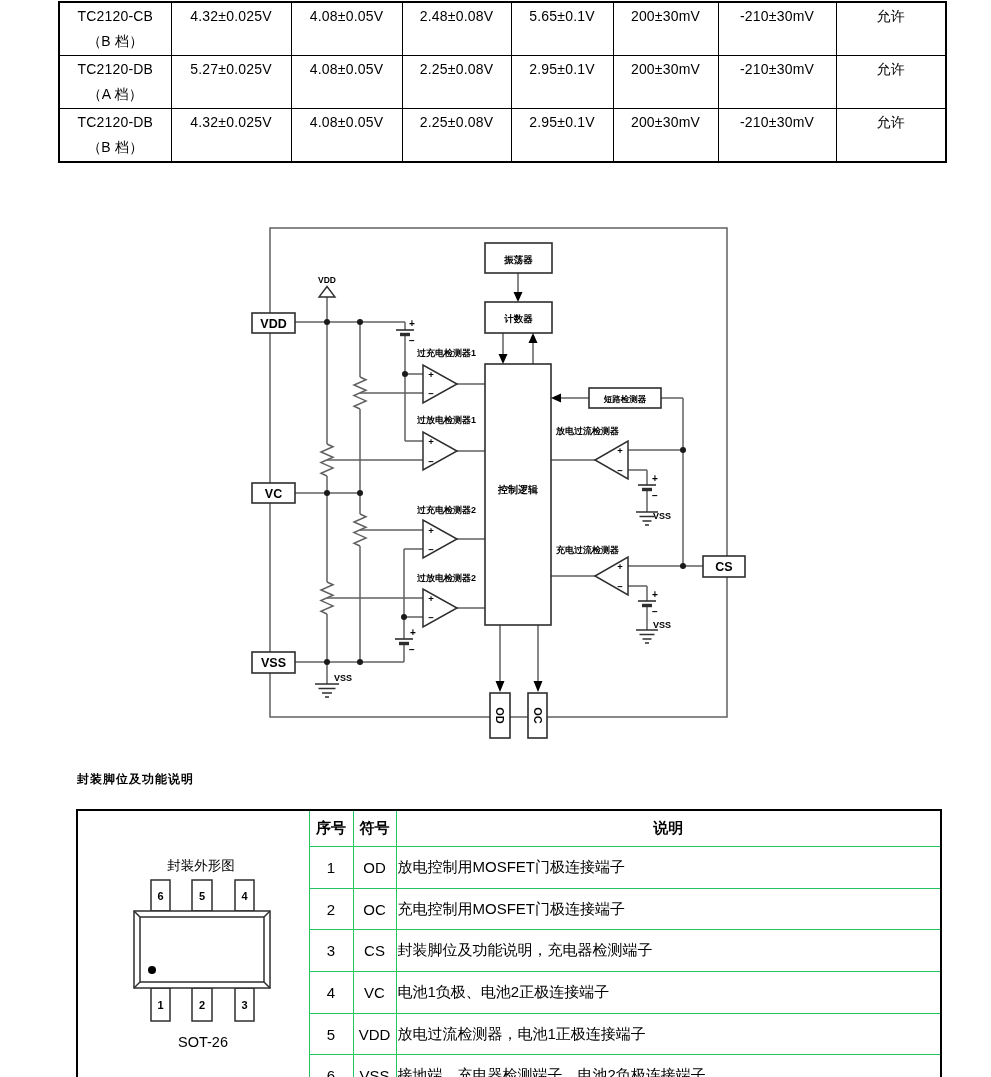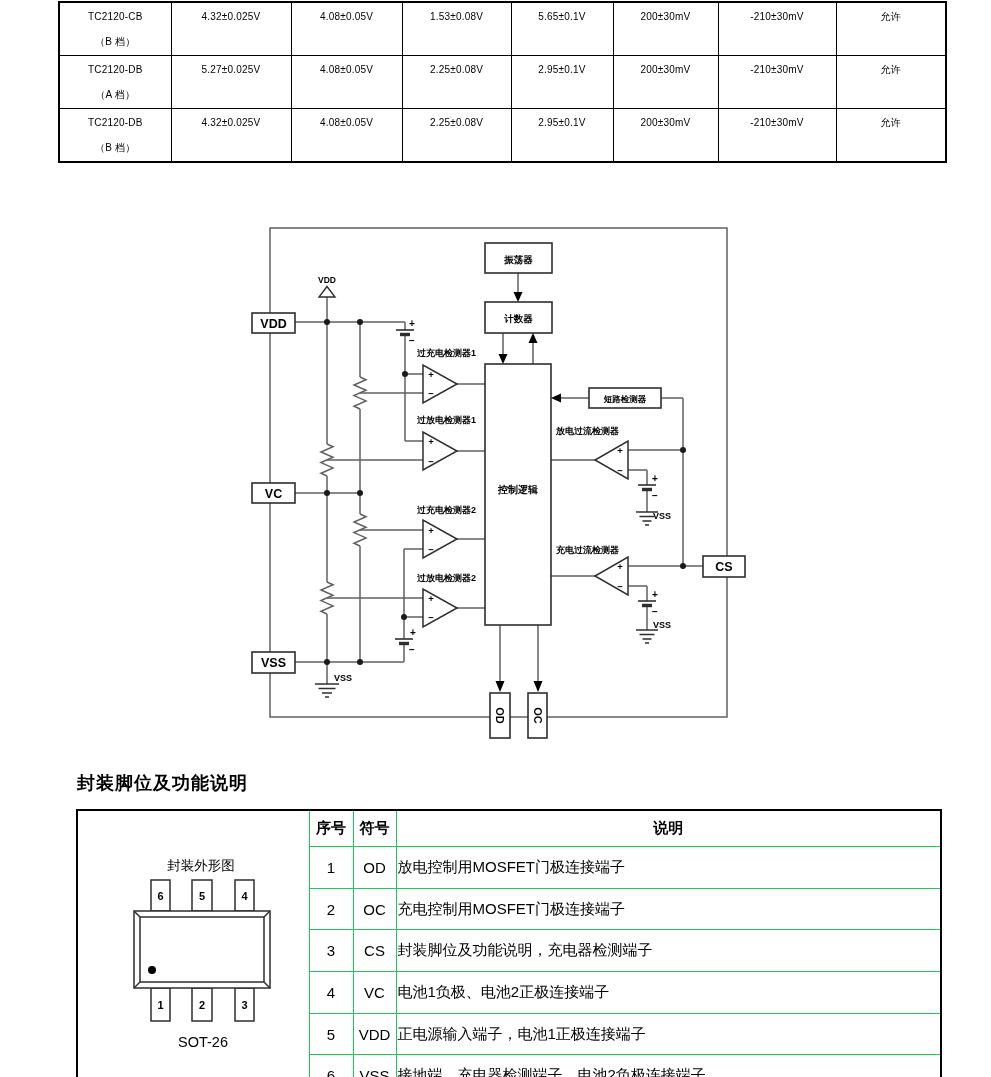--- a/index.html
+++ b/index.html
@@ -3,24 +3,24 @@
 <meta charset="utf-8">
 <style>
   html,body{margin:0;padding:0;background:#fff;}
   #page{position:relative;width:991px;height:1077px;background:#fff;overflow:hidden;
         font-family:"Liberation Sans",sans-serif;color:#000;}
 
   
   table.spec{position:absolute;left:58px;top:1px;width:887px;border-collapse:collapse;
              table-layout:fixed;border:2px solid #000;}
   table.spec td{border:1px solid #000;height:51px;vertical-align:top;text-align:center;
-                font-size:10px;line-height:25px;padding:1px 2px 0 2px;letter-spacing:.2px;}
+                font-size:14px;line-height:25px;padding:1px 2px 0 2px;letter-spacing:.2px;}
 
   
-  .sec-heading{position:absolute;left:77px;top:771px;font-size:18px;font-weight:bold;
+  .sec-heading{position:absolute;left:77px;top:771px;font-size:12px;font-weight:bold;
                letter-spacing:1px;}
 
   
   table.pintab{position:absolute;left:76px;top:809px;width:864px;border-collapse:collapse;
                table-layout:fixed;border:2px solid #000;}
   table.pintab th,table.pintab td{border:1px solid #22c55e;font-size:15px;padding:0;}
   table.pintab tr.hdr th{height:32px;font-weight:bold;text-align:center;}
   table.pintab tr.data td{height:37px;}
   table.pintab td.c-num,table.pintab td.c-sym{text-align:center;}
   table.pintab td.c-desc{text-align:left;padding-left:1px;}
@@ -52,21 +52,21 @@
         <col style="width:110px">
     </colgroup>
     <tbody>
       <tr>
         <td>
           <div>TC2120-CB</div>
           <div>（B 档）</div>
         </td>
         <td>4.32±0.025V</td>
         <td>4.08±0.05V</td>
-        <td>1.53±0.08V</td>
+        <td>2.48±0.08V</td>
         <td>5.65±0.1V</td>
         <td>200±30mV</td>
         <td>-210±30mV</td>
         <td>允许</td>
       </tr>
       <tr>
         <td>
           <div>TC2120-DB</div>
           <div>（A 档）</div>
         </td>
@@ -336,21 +336,21 @@
         <td class="c-desc">封装脚位及功能说明，充电器检测端子</td>
       </tr>
       <tr class="data">
         <td class="c-num">4</td>
         <td class="c-sym">VC</td>
         <td class="c-desc">电池1负极、电池2正极连接端子</td>
       </tr>
       <tr class="data">
         <td class="c-num">5</td>
         <td class="c-sym">VDD</td>
-        <td class="c-desc">正电源输入端子，电池1正极连接端子</td>
+        <td class="c-desc">放电过流检测器，电池1正极连接端子</td>
       </tr>
       <tr class="data">
         <td class="c-num">6</td>
         <td class="c-sym">VSS</td>
         <td class="c-desc">接地端，充电器检测端子，电池2负极连接端子</td>
       </tr>
     </tbody>
   </table>
 
 </div>

